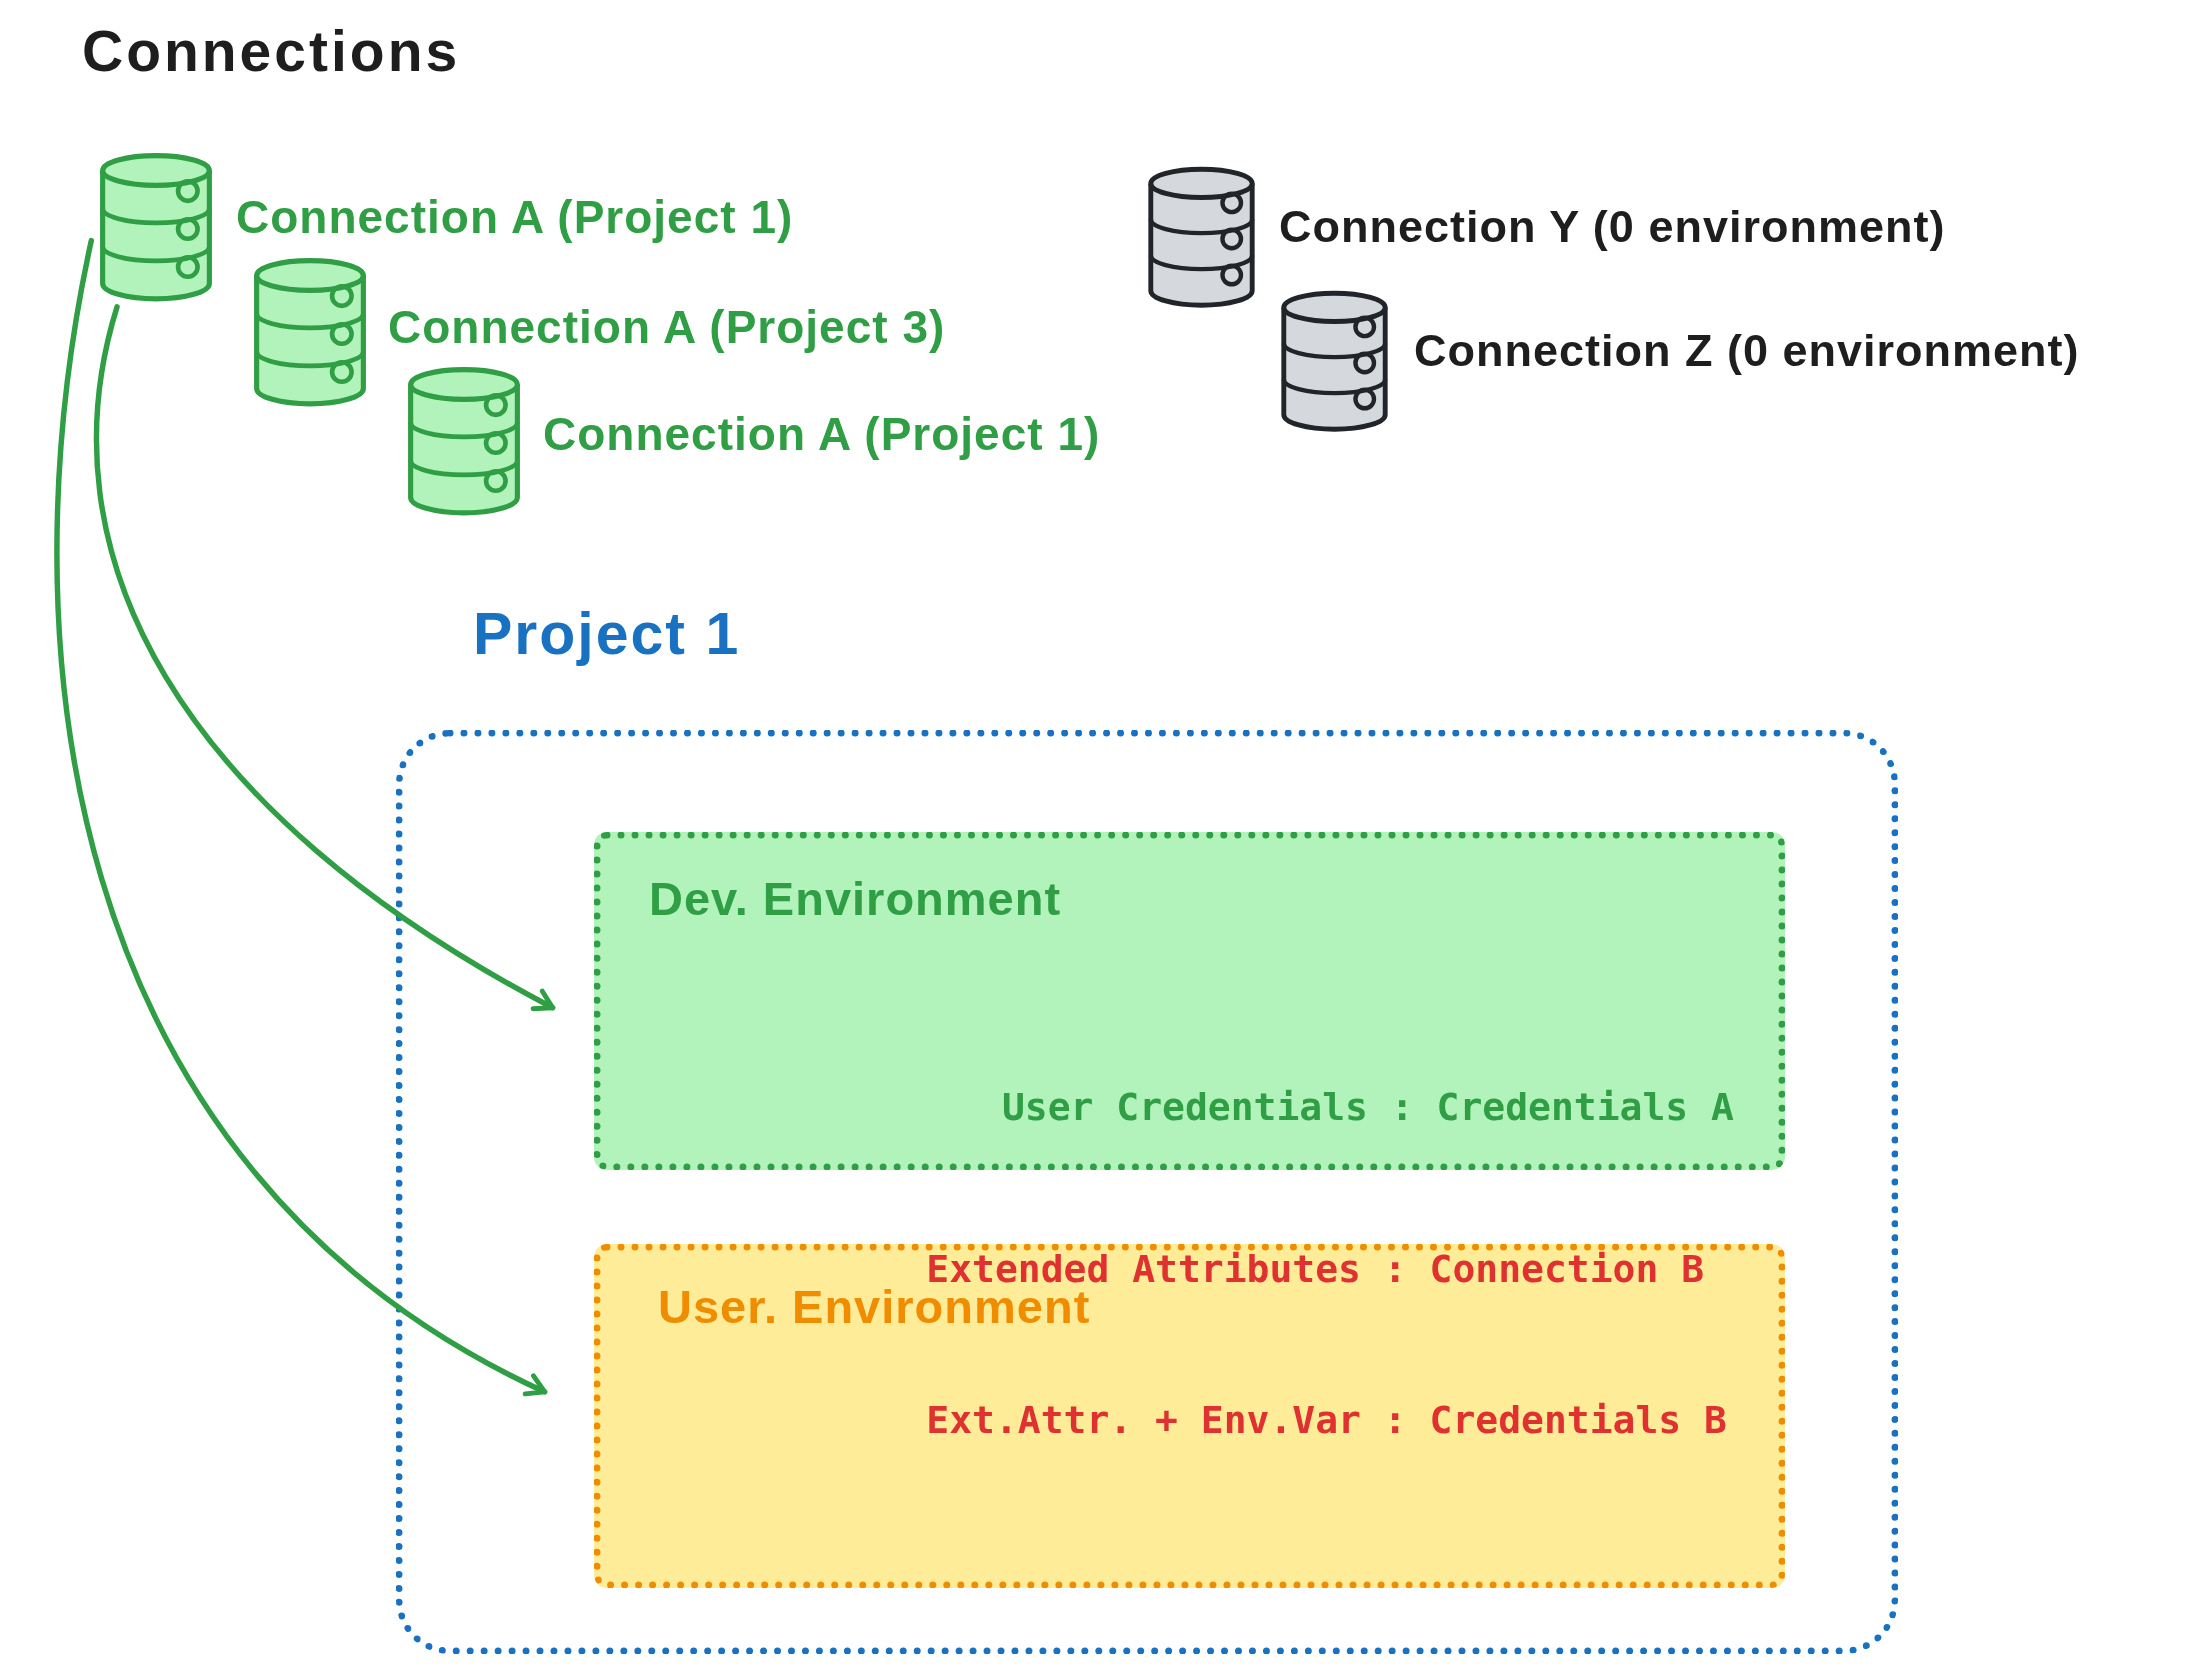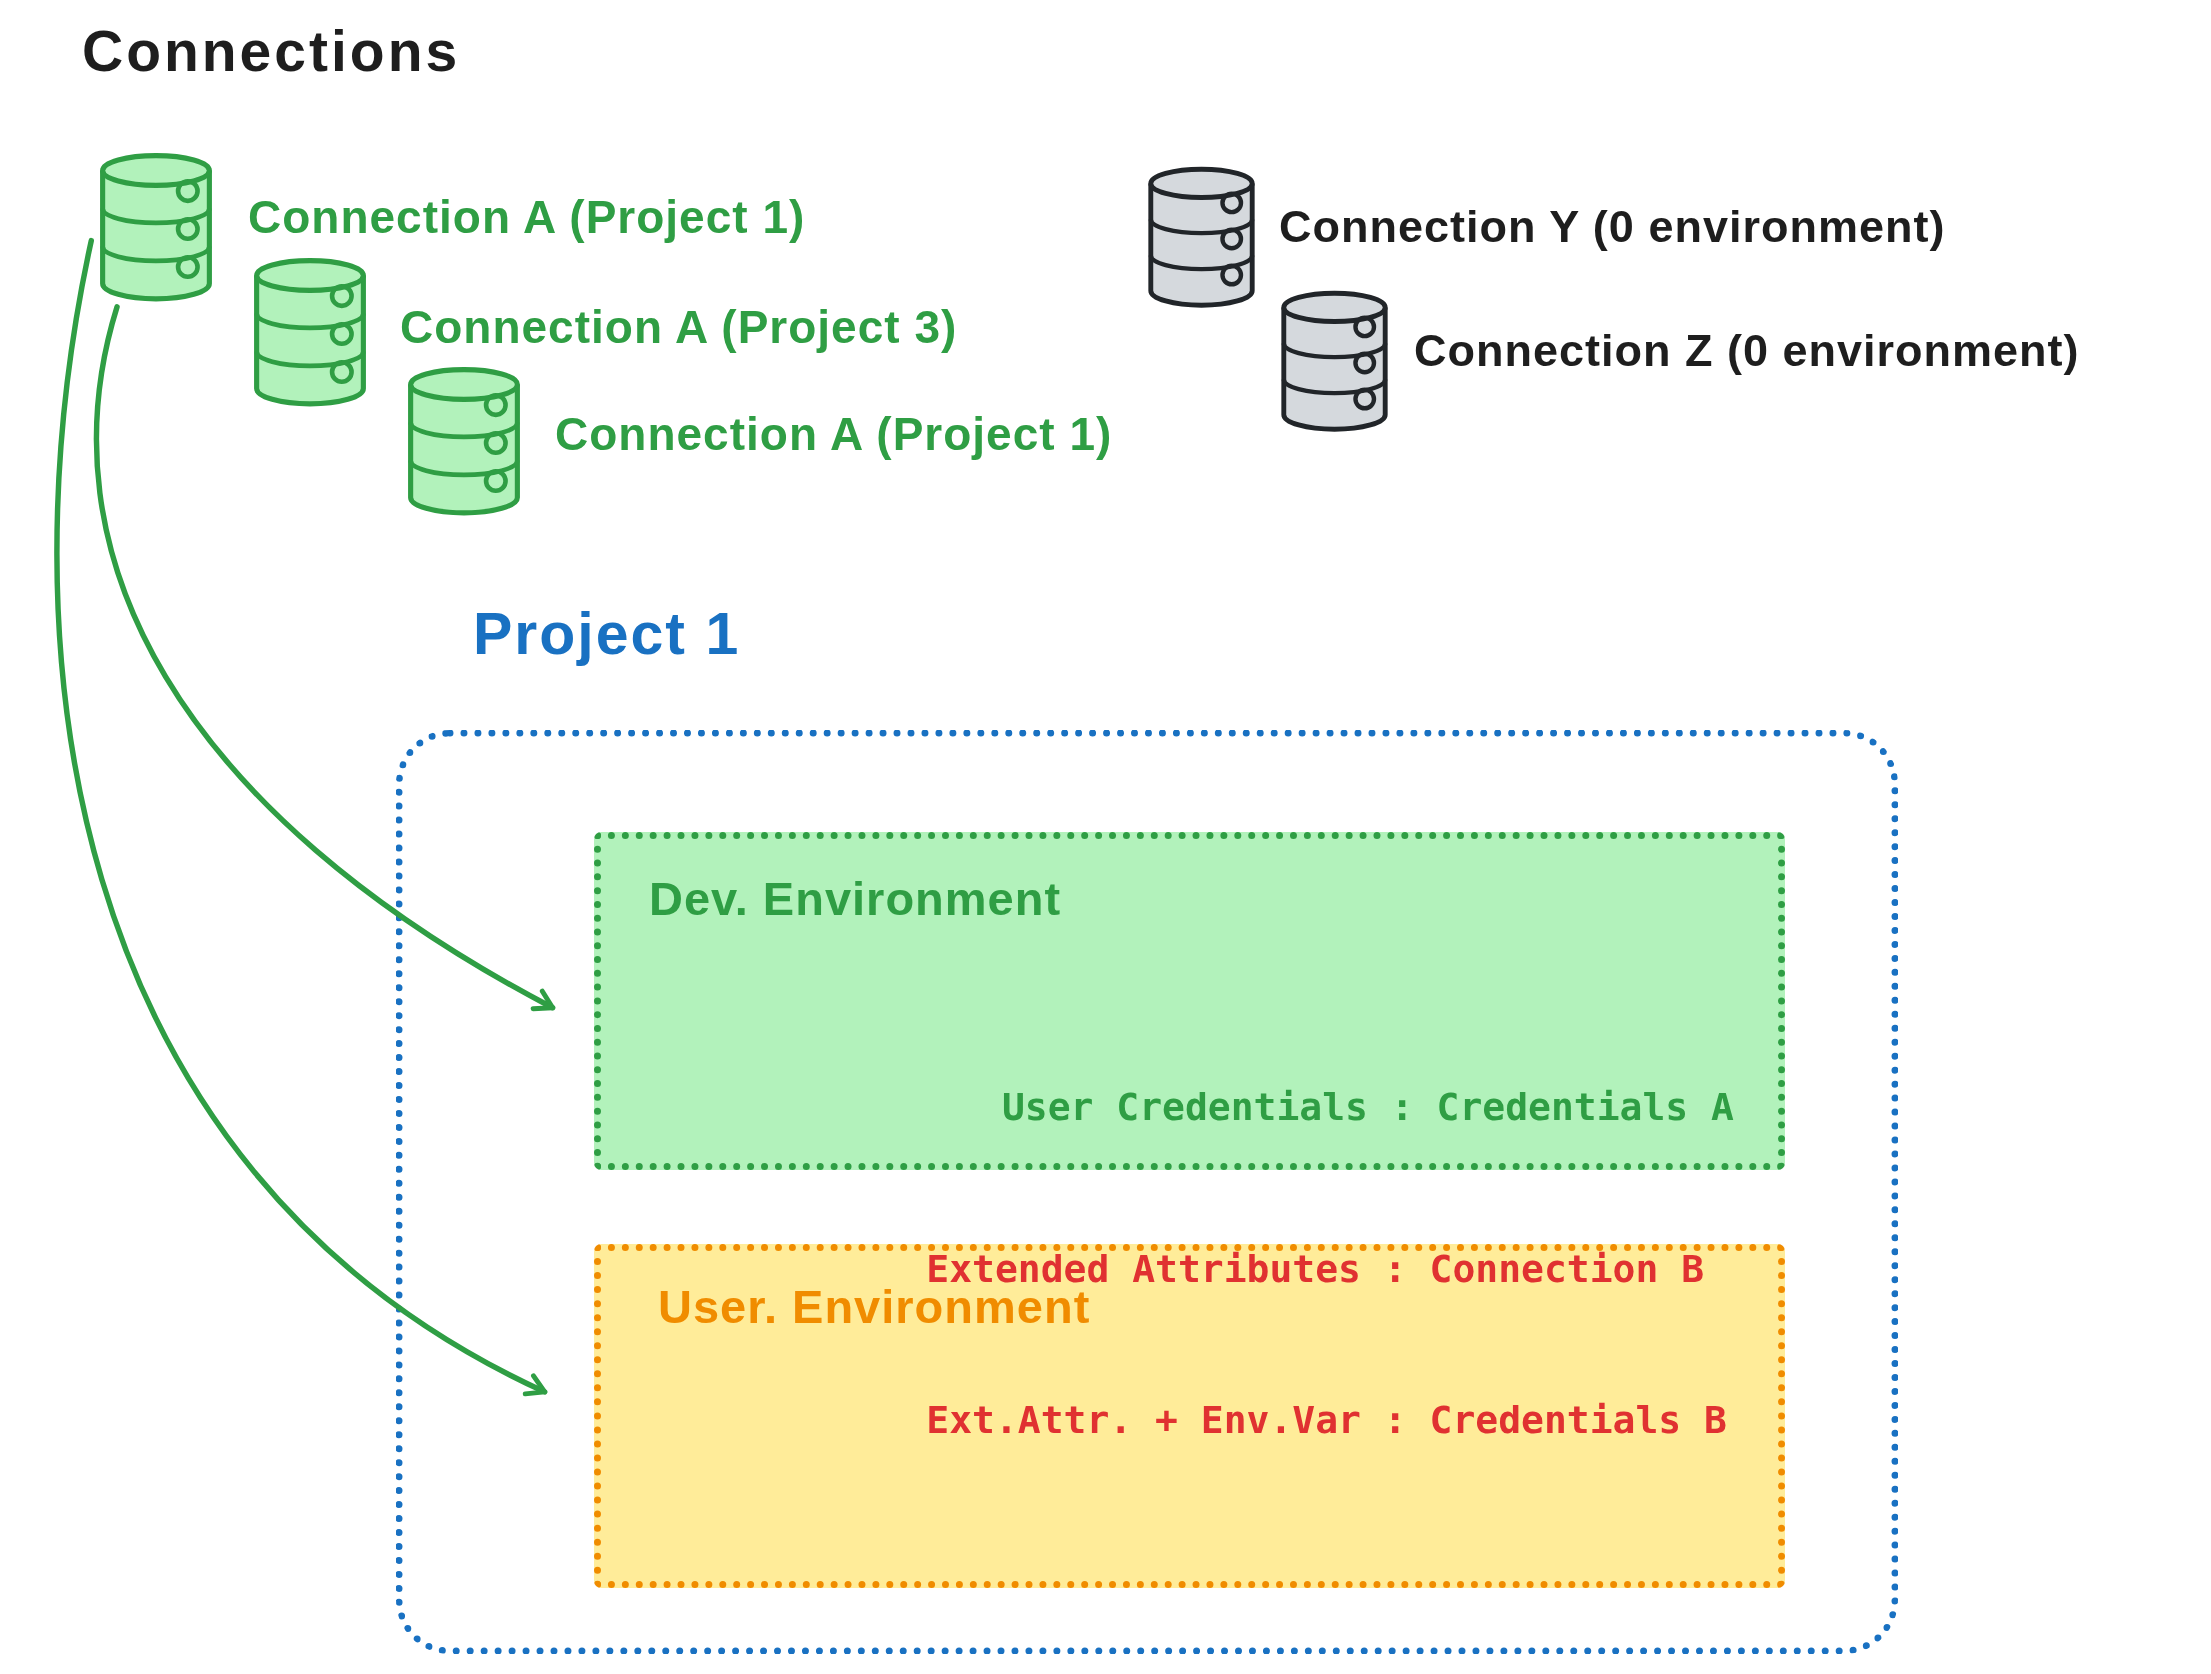--- a/index.html
+++ b/index.html
@@ -15,36 +15,36 @@
   }
 
   .db { position:absolute; }
   .db-green { --db-fill:#b2f2bb; --db-stroke:#2f9e44; }
   .db-gray  { --db-fill:#d5d9dd; --db-stroke:#212529; }
 
   .conn-label {
     position:absolute; font-size:46px; font-weight:600;
     white-space:nowrap; letter-spacing:1px;
   }
-  .conn-label.green { color:#2f9e44;margin-left:12px; }
+  .conn-label.green { color:#2f9e44; }
   .conn-label.dark  { color:#1e1e1e; font-size:45px; }
 
   .project-title {
     position:absolute; left:473px; top:600px;
     font-size:59px; font-weight:700; color:#1971c2; letter-spacing:2px;
     white-space:nowrap;
   }
 
   .project-box {
     position:absolute; left:396px; top:730px; width:1502px; height:924px;
     border:7px dotted #1971c2; border-radius:54px; box-sizing:border-box;
     background:transparent;
   }
 
-  .env-box { position:absolute; box-sizing:border-box; border-radius:7px; }
+  .env-box { position:absolute; box-sizing:border-box; border-radius:13px; }
   .dev-box  {
     left:594px; top:832px;  width:1191px; height:338px;
     background:#b2f2bb; border:7px dotted #2f9e44;
   }
   .prod-box {
     left:594px; top:1244px; width:1191px; height:344px;
     background:#ffec99; border:7px dotted #f08c00;
   }
 
   .env-title {

